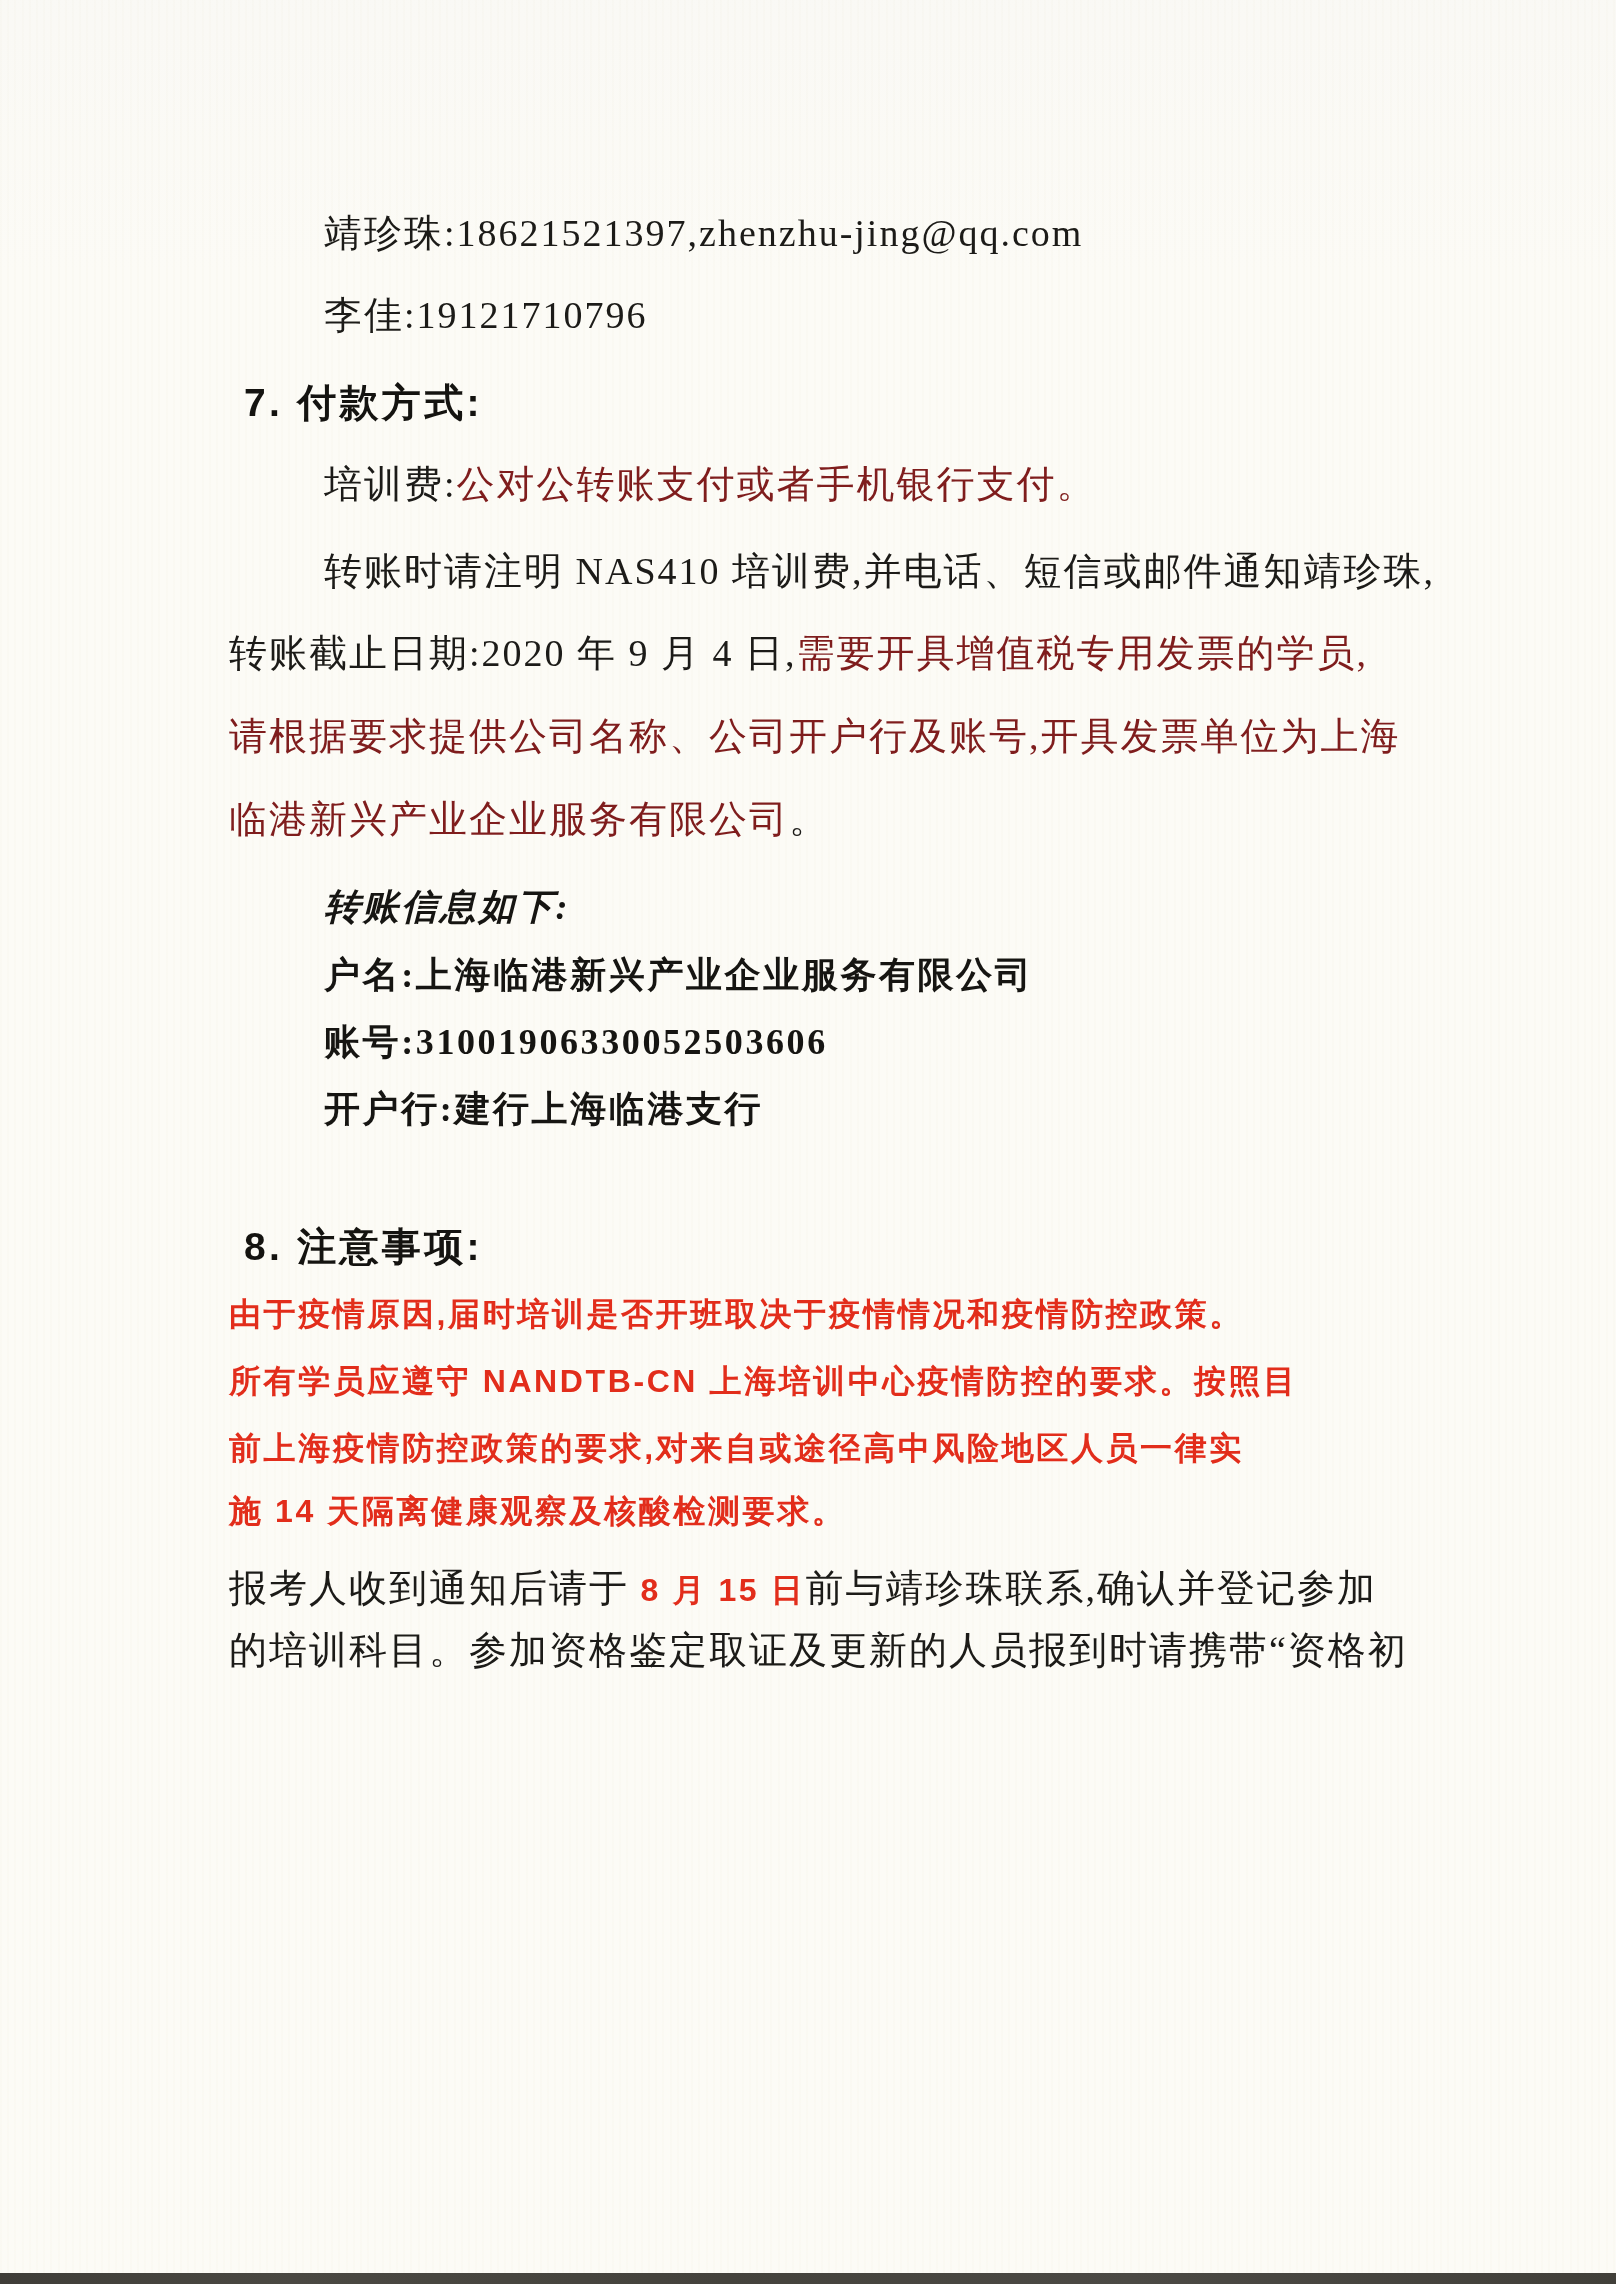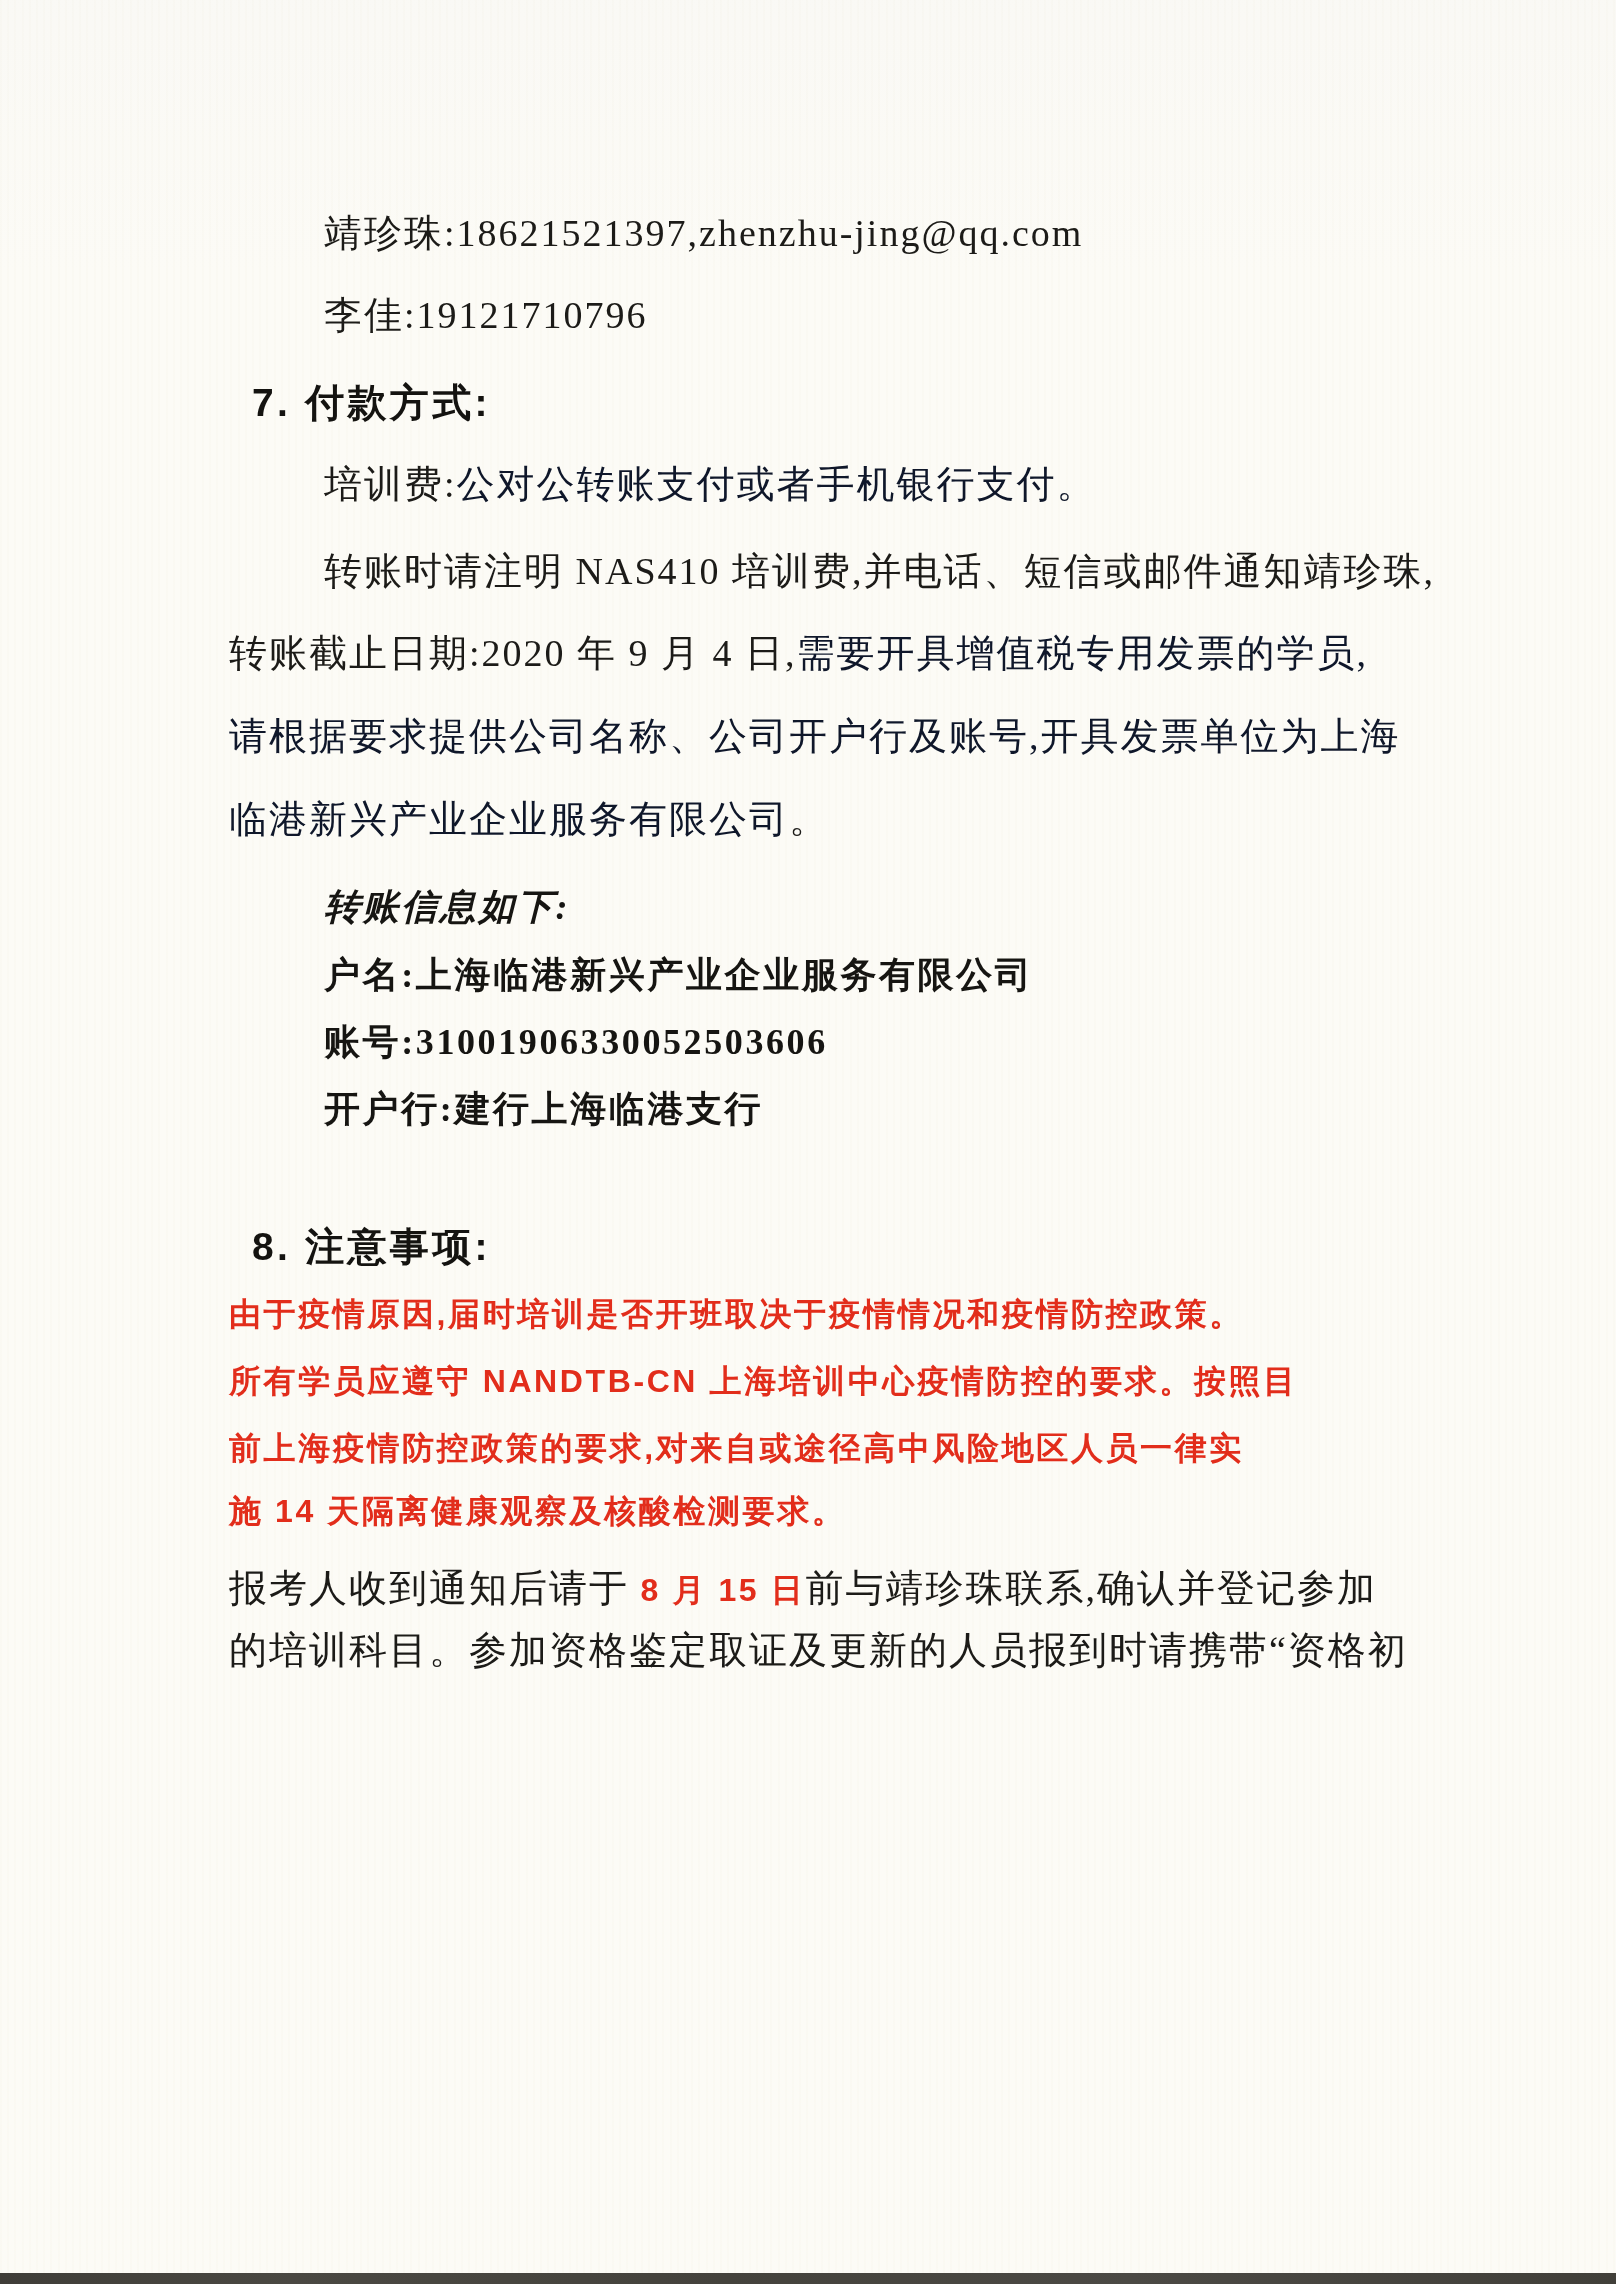--- a/index.html
+++ b/index.html
@@ -31,29 +31,28 @@
     letter-spacing: 2px;
     color: #1c1b18;
     font-family: "Liberation Serif", "DejaVu Serif", serif;
   }
   .heading {
     font-family: "Liberation Sans", "DejaVu Sans", sans-serif;
     font-weight: 700;
     font-size: 39px;
     letter-spacing: 3.3px;
     color: #141310;
-    margin-left: 8px;
   }
   .bold-serif {
     font-weight: 700;
     font-size: 36px;
     letter-spacing: 2.6px;
     color: #161512;
   }
-  .red { color: #0f172a; }
+  .red { color: #7f1d1d; }
   .red-bold {
     color: #e22d1b;
     font-weight: 700;
     font-family: "Liberation Sans", "DejaVu Sans", sans-serif;
     font-size: 32px;
     letter-spacing: 2.6px;
   }
   .scan-bar {
     position: absolute;
     left: 0;

